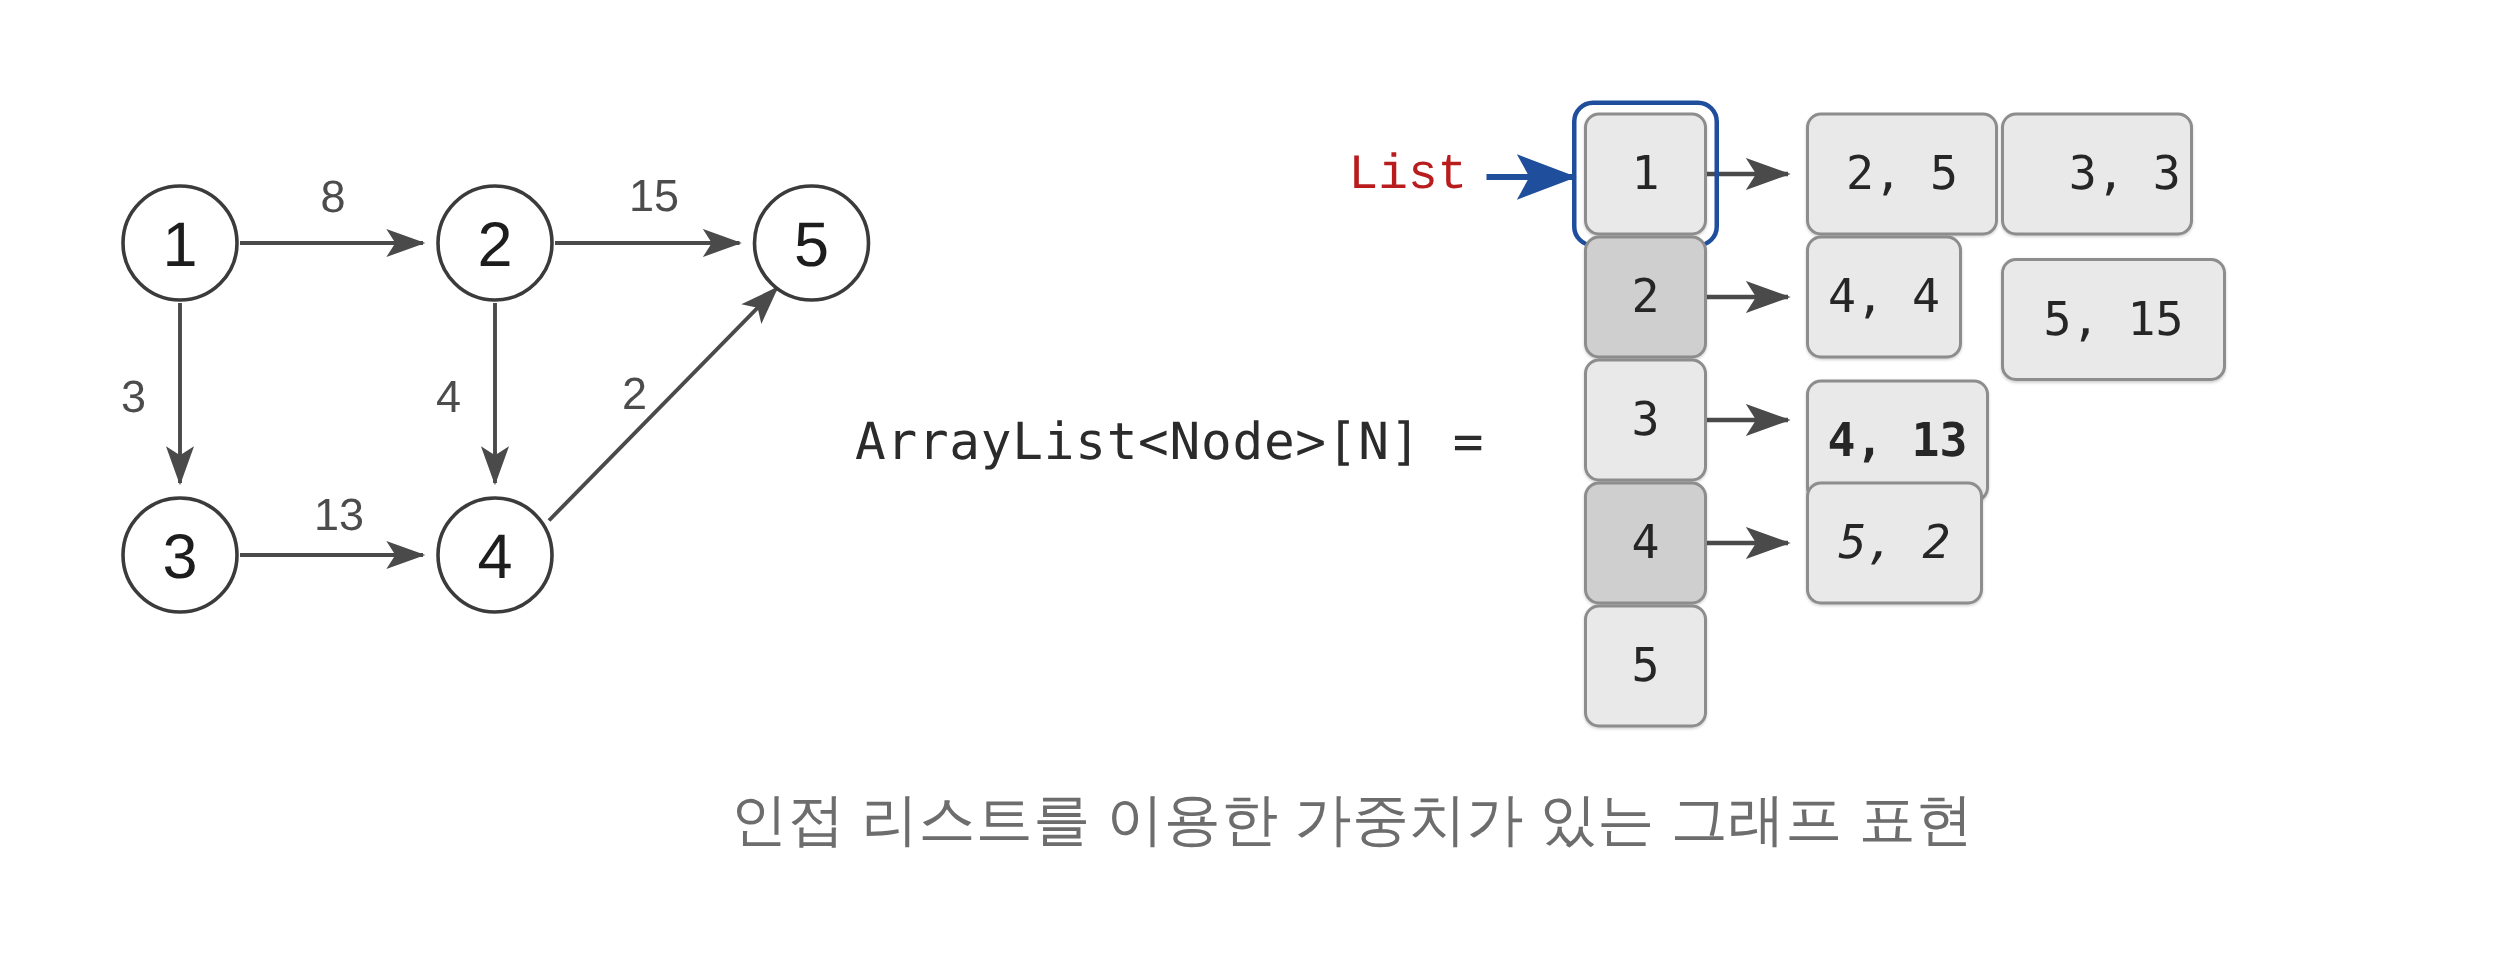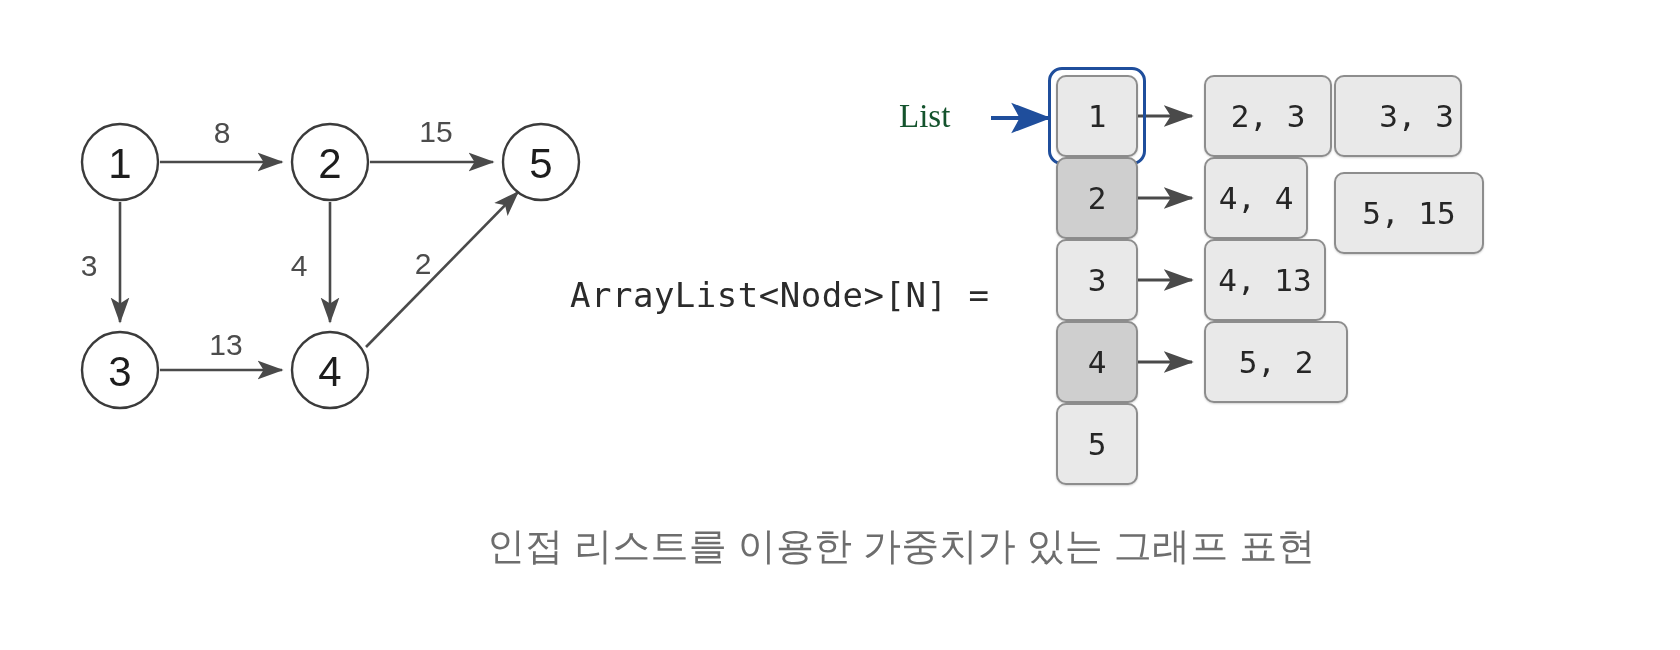--- a/index.html
+++ b/index.html
@@ -67,23 +67,23 @@
   .code-text {
     position: absolute;
     font-family: "DejaVu Sans Mono", monospace;
     font-size: 34px;
     color: #2b2b2b;
     letter-spacing: 0.5px;
     white-space: nowrap;
   }
   .list-label {
     position: absolute;
-    font-family: Liberation Serif, serif;
+    font-family: Liberation Mono, monospace;
     font-size: 33px;
-    color: #14532d;
+    color: #b91c1c;
     white-space: nowrap;
   }
   .caption {
     position: absolute;
     font-family: "Liberation Sans", sans-serif;
     font-size: 38px;
     color: #6d6d6d;
     white-space: nowrap;
     letter-spacing: 0.2px;
   }
@@ -202,36 +202,36 @@
 
   <div class="cell index-cell dark" style="left:1056px; top:321px;">
     <span>4</span>
   </div>
 
   <div class="cell index-cell light" style="left:1056px; top:403px;">
     <span>5</span>
   </div>
 
   <div class="cell adj-cell light" style="left:1204px; top:75px; width:128px;">
-    <span>2, 3</span>
+    <span>2, 5</span>
   </div>
   <div class="cell adj-cell light" style="left:1334px; top:75px; width:128px;padding-left:37px;">
     <span>3, 3</span>
   </div>
 
   <div class="cell adj-cell light" style="left:1204px; top:157px; width:104px;">
     <span>4, 4</span>
   </div>
   <div class="cell adj-cell light" style="left:1334px; top:172px; width:150px;">
     <span>5, 15</span>
   </div>
 
-  <div class="cell adj-cell light" style="left:1204px; top:239px; width:122px;">
+  <div class="cell adj-cell light" style="left:1204px; top:253px; width:122px;font-weight:bold;">
     <span>4, 13</span>
   </div>
 
-  <div class="cell adj-cell light" style="left:1204px; top:321px; width:144px;">
+  <div class="cell adj-cell light" style="left:1204px; top:321px; width:118px;font-style:italic;">
     <span>5, 2</span>
   </div>
 
   <div class="caption" style="left:487px; top:521px;">인접 리스트를 이용한 가중치가 있는 그래프 표현</div>
 
 </div>
 
 </body></html>

